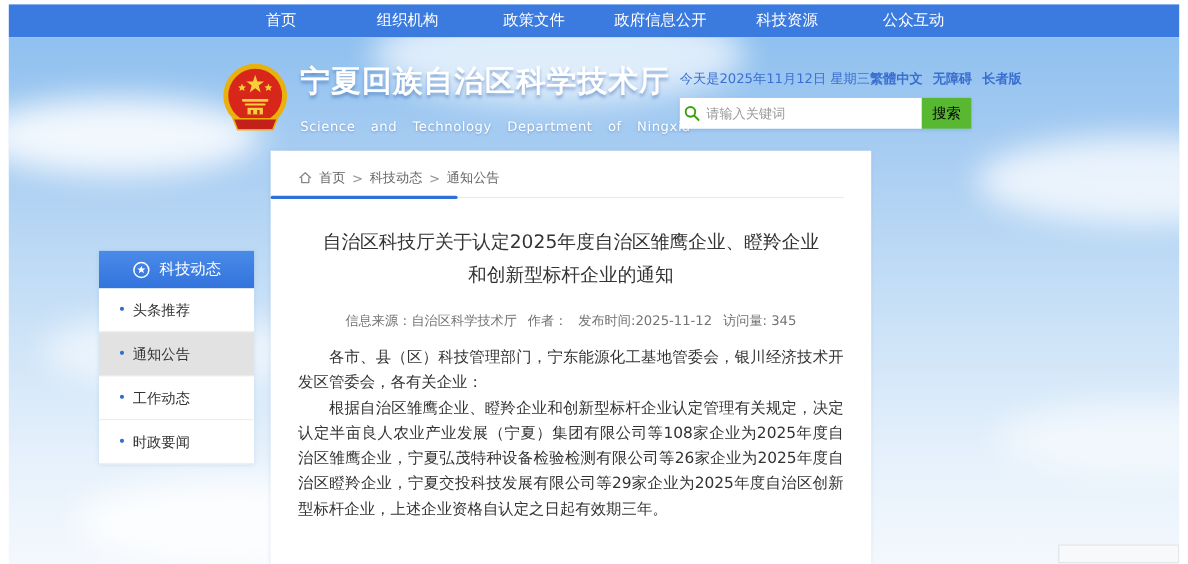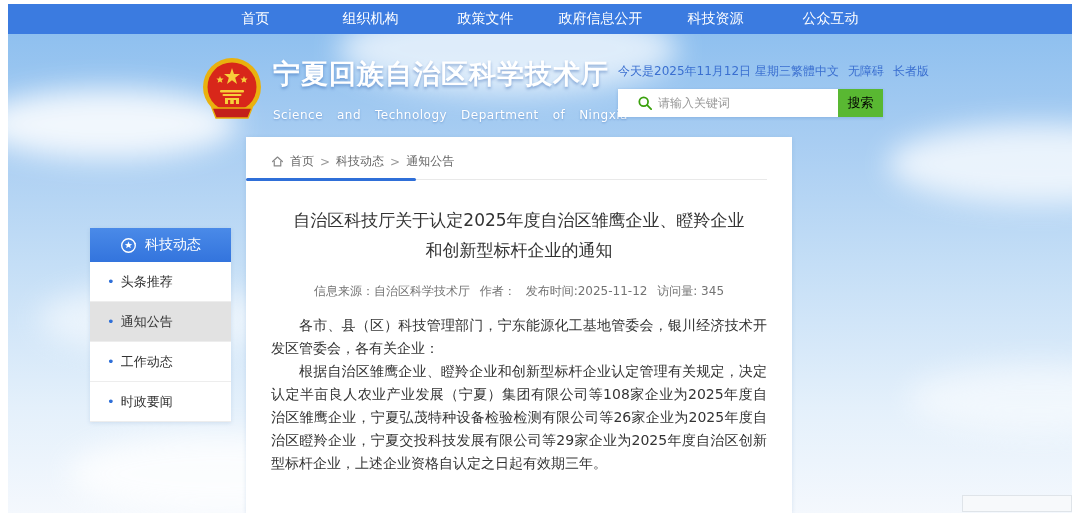--- a/index.html
+++ b/index.html
@@ -29,26 +29,26 @@
   .brand .emblem { width:64px; height:66px; flex:0 0 auto; }
   .brand .titles { margin-left:9px; }
   .site-name { color:#ffffff; font-size:27px; font-weight:bold; letter-spacing:1px;
     text-shadow:0 2px 3px rgba(40,90,170,.45); white-space:nowrap; }
   .site-name-en { color:#ffffff; font-size:12px; letter-spacing:.5px; margin-top:16px;
     text-shadow:0 1px 2px rgba(40,90,170,.4); display:flex; justify-content:space-between; width:355px; }
 
   .header-right { position:absolute; left:610px; top:17px; width:273px;margin-top:12px; }
   .info-line { display:flex; justify-content:space-between; align-items:center;
     font-size:12px; color:#3a6fd0; white-space:nowrap; width:281px; }
-  .lang-links { display:flex; gap:9px; }
+  .lang-links { display:flex; gap:9px;font-weight:bold; }
   .lang-links a { color:#3a6fd0; text-decoration:none; cursor:pointer; }
   .searchbar { display:flex; margin-top:9px; height:28px; width:265px;
     box-shadow:0 1px 3px rgba(60,110,180,.25); }
   .search-input-wrap { display:flex; align-items:center; background:#ffffff; flex:1;
-    padding:0 20px; }
+    padding:0 4px; }
   .search-input-wrap svg { flex:0 0 auto; }
   .searchbar input { border:none; outline:none; flex:1; margin-left:6px; font-size:12px;
     color:#333; background:transparent; font-family:inherit; }
   .searchbar input::placeholder { color:#999; }
   .search-btn { width:45px; background:#59b832; color:#000000; font-size:13px;
     border:none; cursor:pointer; font-family:inherit; }
 
   
   .content { position:absolute; left:0; top:103px; width:100%; display:flex;
     padding-left:82px; align-items:center; }

